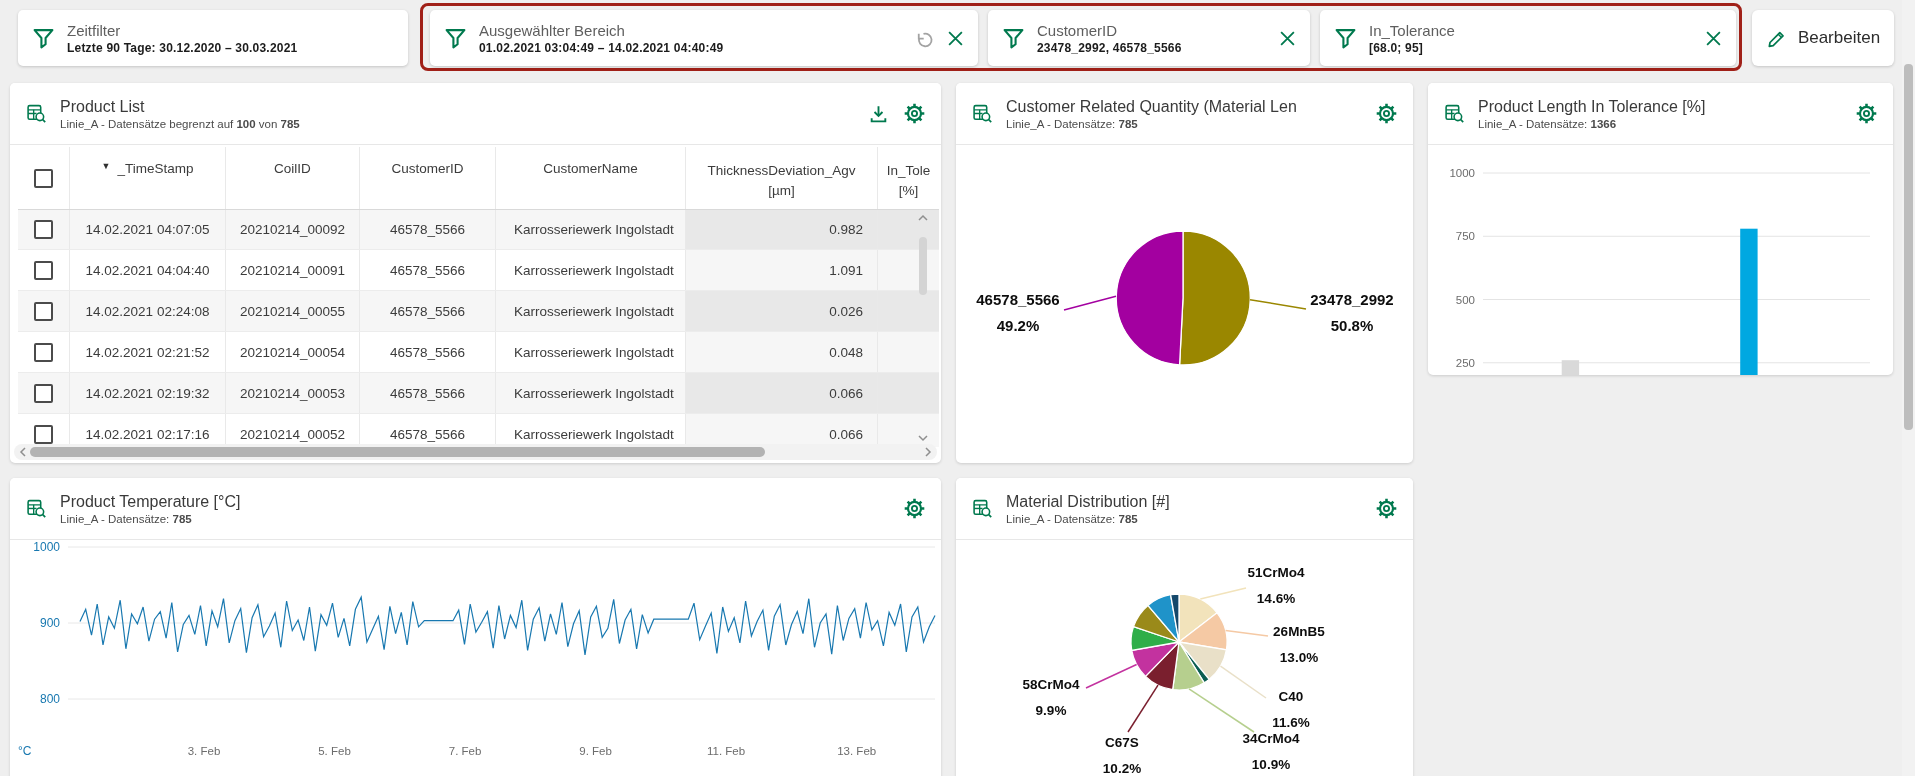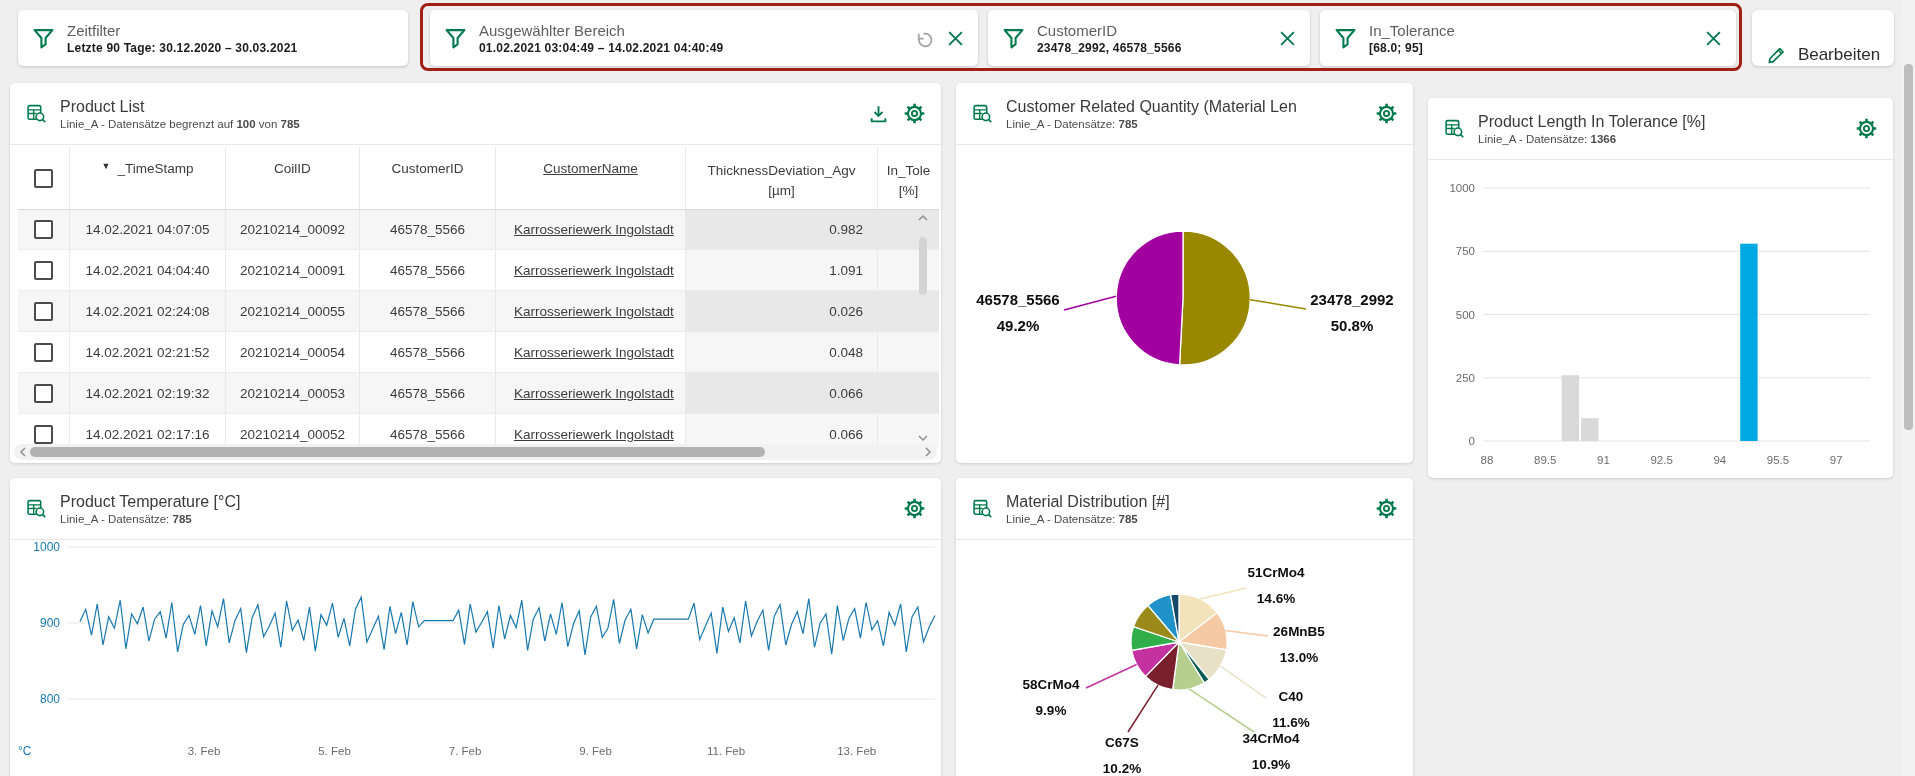--- a/index.html
+++ b/index.html
@@ -9,21 +9,21 @@
   .chip{position:absolute;background:#fff;border-radius:5px;box-shadow:0 1px 3px rgba(0,0,0,.18);
         display:flex;align-items:center;padding:0 14px;height:56px;box-sizing:border-box;cursor:pointer;}
   .chip .txt{display:flex;flex-direction:column;justify-content:center;min-width:0;}
   .chip .lbl{font-size:15px;color:#5e5e5e;margin-bottom:2px;white-space:nowrap;}
   .chip .val{font-size:12px;font-weight:bold;color:#1c1c1c;white-space:nowrap;letter-spacing:.2px;}
   .funnel{margin-right:12px;flex:0 0 auto;}
   .chip .ricons{margin-left:auto;display:flex;align-items:center;gap:14px;padding-left:12px;}
   .hlbox{position:absolute;left:420px;top:3px;width:1322px;height:68px;border:3px solid #a02018;
          border-radius:8px;box-sizing:border-box;pointer-events:none;}
   .editbtn{position:absolute;left:1752px;top:10px;width:142px;height:56px;background:#fff;border:none;
-           border-radius:6px;box-shadow:0 1px 3px rgba(0,0,0,.18);display:flex;align-items:flex-end;
+           border-radius:6px;box-shadow:0 1px 3px rgba(0,0,0,.18);display:flex;align-items:center;
            justify-content:center;gap:10px;font-size:17px;color:#2d2d2d;cursor:pointer;font-family:inherit;}
 
   
   .panel{position:absolute;background:#fff;border-radius:5px;box-shadow:0 1px 3px rgba(0,0,0,.15);overflow:hidden;}
   .phead{position:absolute;left:0;top:0;right:0;height:62px;border-bottom:1px solid #e7e7e7;
          display:flex;align-items:center;padding:0 16px;box-sizing:border-box;background:#fff;z-index:3;}
   .picon{margin-right:13px;flex:0 0 auto;}
   .ptxt{min-width:0;flex:1 1 auto;overflow:hidden;}
   .ptitle{font-size:16px;color:#3a3a3a;white-space:nowrap;overflow:hidden;}
   .psub{font-size:11.5px;color:#4b4b4b;margin-top:2px;white-space:nowrap;}
@@ -32,21 +32,21 @@
 
   
   .thead{position:absolute;top:64px;left:8px;display:flex;height:62px;border-bottom:1px solid #d9d9d9;background:#fff;z-index:2;}
   .thead .tc{align-items:flex-start;padding-top:14px;}
   .tbody{position:absolute;top:126px;left:8px;height:238px;overflow:hidden;}
   .trow{display:flex;height:40px;border-bottom:1px solid #ececec;background:#fff;text-align:center;}
   .trow.odd{background:#f6f6f6;}
   .tc{display:flex;align-items:center;justify-content:center;font-size:13.5px;color:#3c3c3c;
       box-sizing:border-box;border-right:1px solid #e9e9e9;height:100%;}
   .c0{width:52px;}.c1{width:156px;}.c2{width:134px;}.c3{width:136px;}
-  .c4{width:190px;justify-content:flex-start;padding-left:18px;text-decoration:underline;}
+  .c4{width:190px;justify-content:flex-start;padding-left:18px;}
   .c5{width:192px;justify-content:flex-end;padding-right:14px;}
   .c6{width:61px;border-right:none;}
   .tint{background:rgba(0,0,0,.035);}
   .trow.odd .tint{background:rgba(0,0,0,.055);}
   .cb{width:15px;height:15px;border:2px solid #4b4b4b;border-radius:2px;background:#fff;}
   .hdr2{display:flex;flex-direction:column;align-items:center;line-height:1.5;}
   .sorttri{font-size:9px;color:#2f2f2f;margin-right:7px;}
 
   
   .vsb{position:absolute;right:8px;top:128px;width:20px;height:234px;z-index:4;}
@@ -322,21 +322,21 @@
         <path d="M227 151 L223.6 217.9 A67 67 0 0 1 227.0 84.0 Z" fill="#a300a0" stroke="#ffffff" stroke-width="1.3"></path>
         <path d="M294.0 152.7 L350 162" stroke="#9a8700" stroke-width="1.5" fill="none"></path>
         <text class="pielab-lg" x="396" y="158">23478_2992</text>
         <text class="pielab-lg" x="396" y="184">50.8%</text>
         <path d="M160.0 149.3 L108 163" stroke="#a300a0" stroke-width="1.5" fill="none"></path>
         <text class="pielab-lg" x="62" y="158">46578_5566</text>
         <text class="pielab-lg" x="62" y="184">49.2%</text>
       </svg>
   </div>
 
-  <div class="panel" style="left:1428px;top:98px;width:465px;height:380px;">
+  <div class="panel" style="left:1428px;top:83px;width:465px;height:292px;">
     <div class="phead">
       <svg class="picon" width="21" height="21" viewBox="0 0 20 20">
         <rect x="2" y="2.5" width="12" height="13" rx="1.5" fill="none" stroke="#00794e" stroke-width="1.5"></rect>
         <line x1="2" y1="6.5" x2="14" y2="6.5" stroke="#00794e" stroke-width="1.3"></line>
         <line x1="2" y1="10" x2="10" y2="10" stroke="#00794e" stroke-width="1.3"></line>
         <line x1="7.3" y1="6.5" x2="7.3" y2="15.5" stroke="#00794e" stroke-width="1.3"></line>
         <circle cx="13.2" cy="13.2" r="3.6" fill="#fff" stroke="#00794e" stroke-width="1.5"></circle>
         <line x1="15.9" y1="15.9" x2="18.3" y2="18.3" stroke="#00794e" stroke-width="1.6"></line>
       </svg>
       <div class="ptxt">

